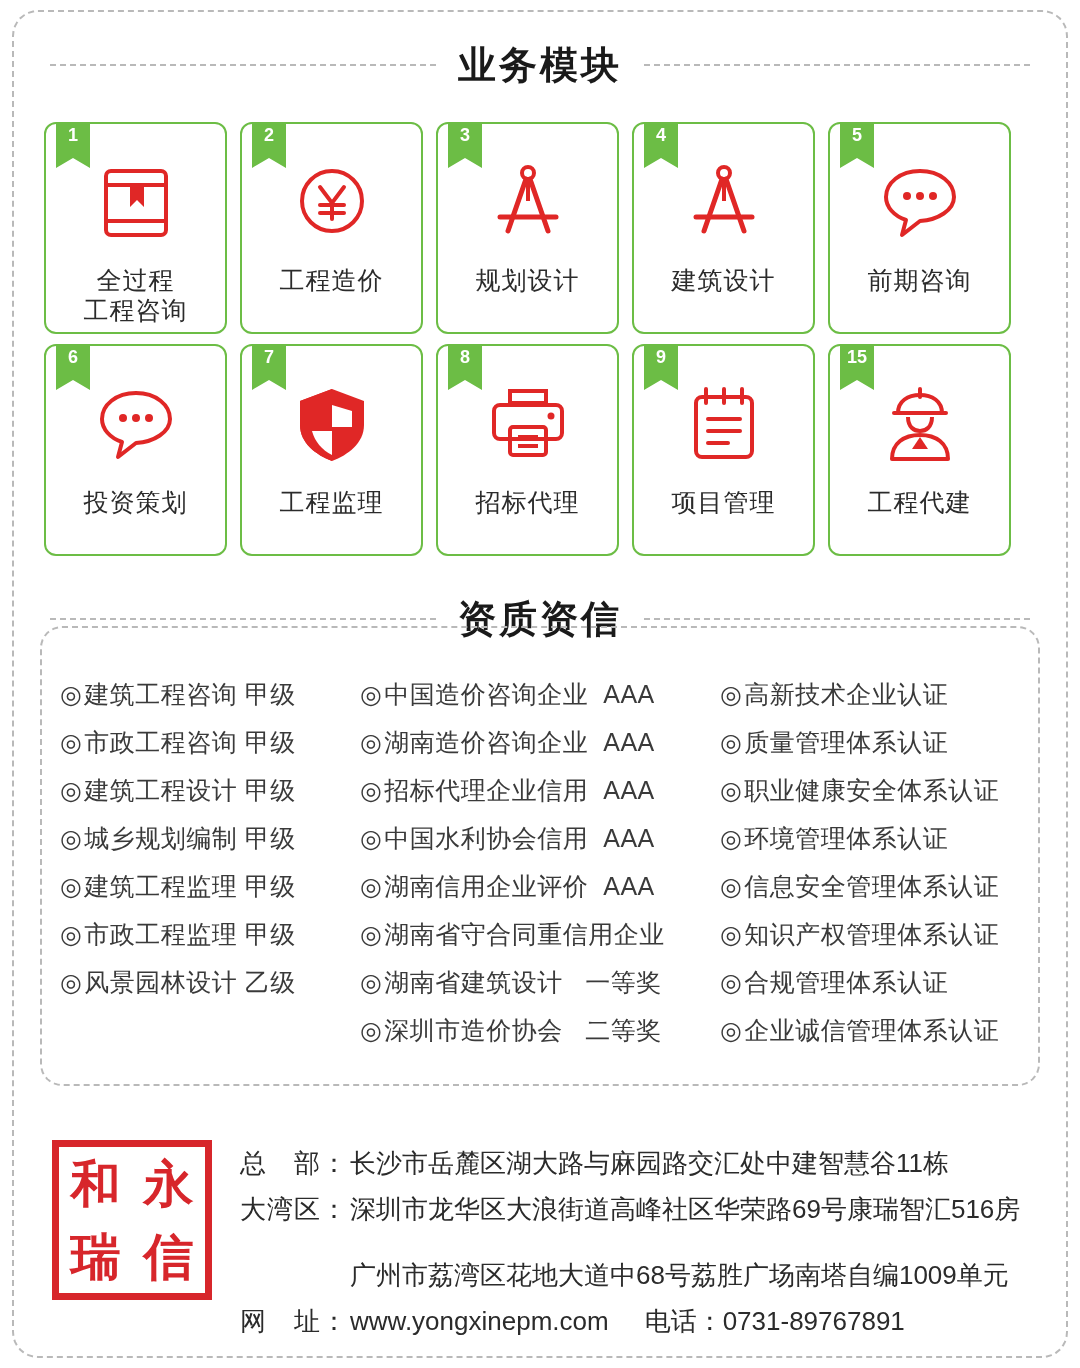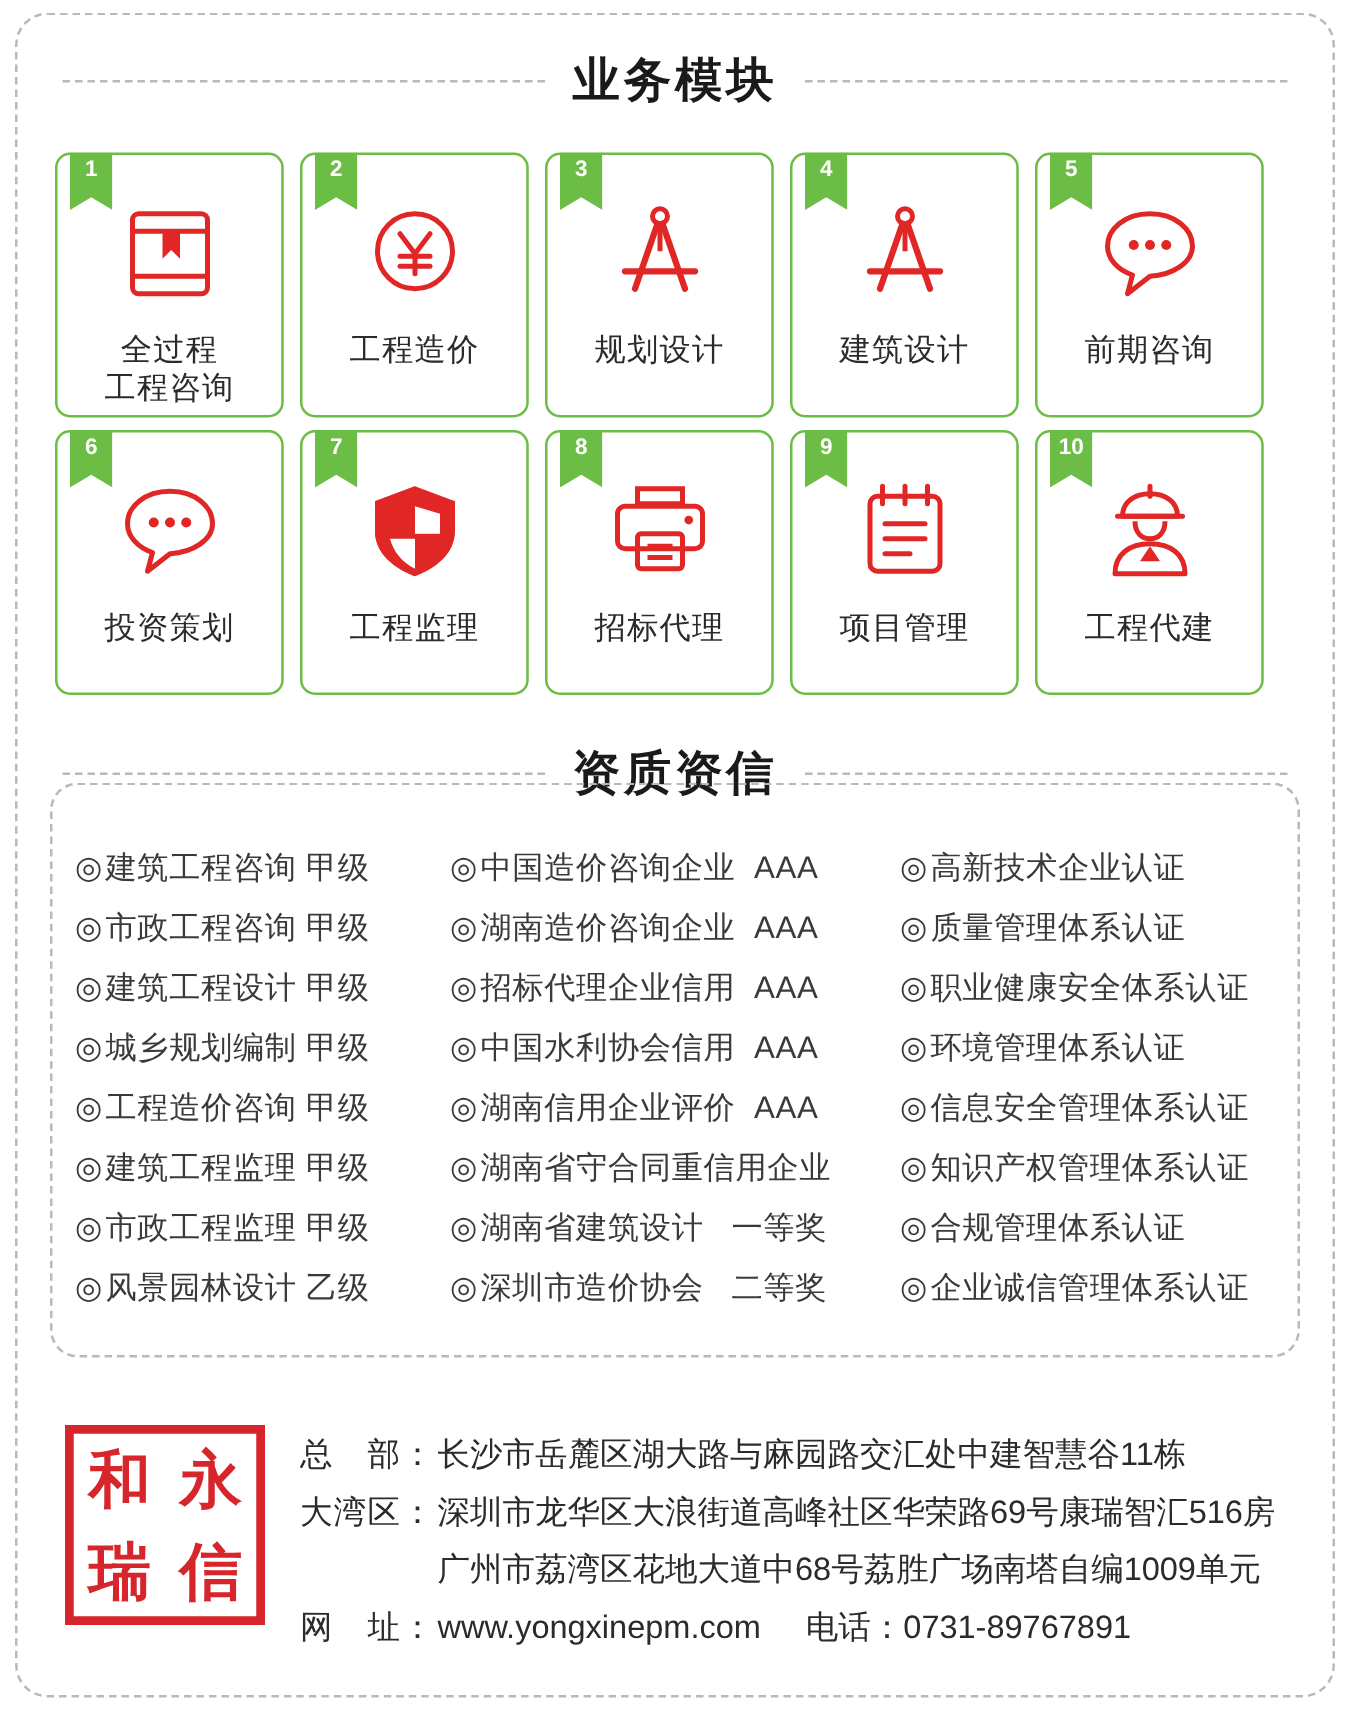--- a/index.html
+++ b/index.html
@@ -183,21 +183,21 @@
     line-height: 46px;
     white-space: pre;
   }
   .contact-row .ckey {
     width: 110px;
     flex: 0 0 110px;
     letter-spacing: 1px;
   }
   .contact-row .cval { flex: 1 1 auto; }
   .contact-row .cval2 { margin-left: 36px; }
-  .contact-row.indent .cval { margin-left: 110px; }
+  .contact-row.indent .cval { margin-left: 110px; margin-top: 20px; }
 </style>
 </head>
 <body>
 
 <div class="page-frame"></div>
 
 <div class="section-head" id="head-business">
   <div class="rule"></div>
   <div class="title">业务模块</div>
   <div class="rule"></div>
@@ -325,21 +325,21 @@
         <line x1="60" y1="6" x2="60" y2="20" stroke="#e02726" stroke-width="4" stroke-linecap="round"></line>
         <line x1="26" y1="36" x2="58" y2="36" stroke="#e02726" stroke-width="4" stroke-linecap="round"></line>
         <line x1="26" y1="48" x2="58" y2="48" stroke="#e02726" stroke-width="4" stroke-linecap="round"></line>
         <line x1="26" y1="60" x2="46" y2="60" stroke="#e02726" stroke-width="4" stroke-linecap="round"></line>
       </svg>
     </div>
     <div class="label">项目管理</div>
   </div>
 
   <div class="module">
-    <div class="ribbon">10</div>
+    <div class="ribbon">15</div>
     <div class="icon">
       <svg width="84" height="84" viewBox="0 0 84 84">
         <line x1="42" y1="6" x2="42" y2="14" stroke="#e02726" stroke-width="4" stroke-linecap="round"></line>
         <path d="M20 30 C20 18 30 12 42 12 C54 12 64 18 64 30 Z" fill="none" stroke="#e02726" stroke-width="4" stroke-linejoin="round"></path>
         <line x1="16" y1="30" x2="68" y2="30" stroke="#e02726" stroke-width="4" stroke-linecap="round"></line>
         <path d="M30 34 C30 44 36 48 42 48 C48 48 54 44 54 34" fill="none" stroke="#e02726" stroke-width="4"></path>
         <path d="M14 76 C14 60 26 52 42 52 C58 52 70 60 70 76 Z" fill="none" stroke="#e02726" stroke-width="4" stroke-linejoin="round"></path>
         <path d="M42 54 L34 66 L50 66 Z" fill="#e02726"></path>
       </svg>
     </div>
@@ -355,21 +355,20 @@
 </div>
 
 <div class="qual-box"></div>
 
 <div class="qual-cols">
   <div class="qual-col c1">
     <div class="qual-item"><span class="bullet">◎</span><span>建筑工程咨询 甲级</span></div>
     <div class="qual-item"><span class="bullet">◎</span><span>市政工程咨询 甲级</span></div>
     <div class="qual-item"><span class="bullet">◎</span><span>建筑工程设计 甲级</span></div>
     <div class="qual-item"><span class="bullet">◎</span><span>城乡规划编制 甲级</span></div>
-    <div class="qual-item"><span class="bullet">◎</span><span>工程造价咨询 甲级</span></div>
     <div class="qual-item"><span class="bullet">◎</span><span>建筑工程监理 甲级</span></div>
     <div class="qual-item"><span class="bullet">◎</span><span>市政工程监理 甲级</span></div>
     <div class="qual-item"><span class="bullet">◎</span><span>风景园林设计 乙级</span></div>
   </div>
   <div class="qual-col c2">
     <div class="qual-item"><span class="bullet">◎</span><span>中国造价咨询企业  AAA</span></div>
     <div class="qual-item"><span class="bullet">◎</span><span>湖南造价咨询企业  AAA</span></div>
     <div class="qual-item"><span class="bullet">◎</span><span>招标代理企业信用  AAA</span></div>
     <div class="qual-item"><span class="bullet">◎</span><span>中国水利协会信用  AAA</span></div>
     <div class="qual-item"><span class="bullet">◎</span><span>湖南信用企业评价  AAA</span></div>

